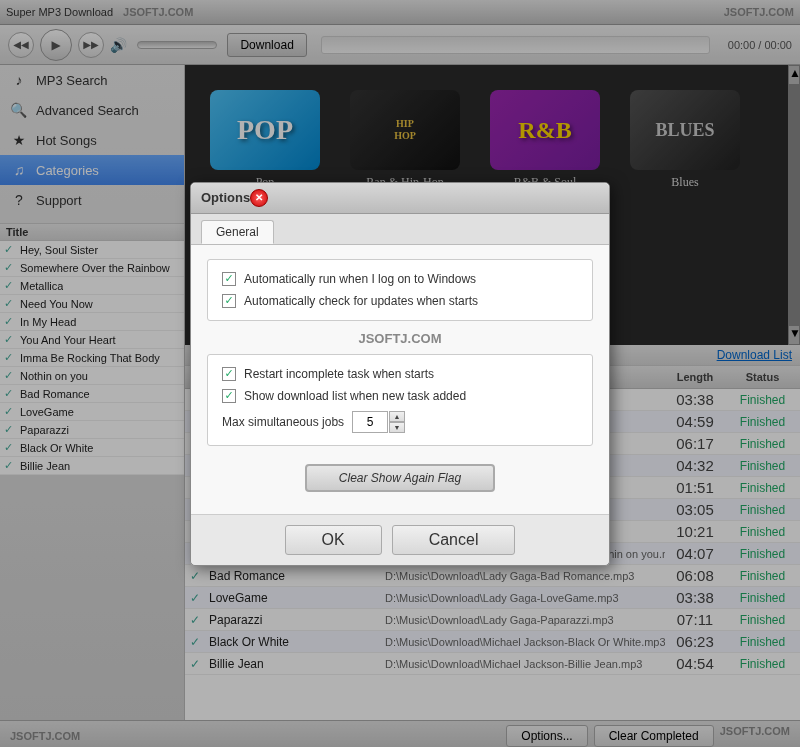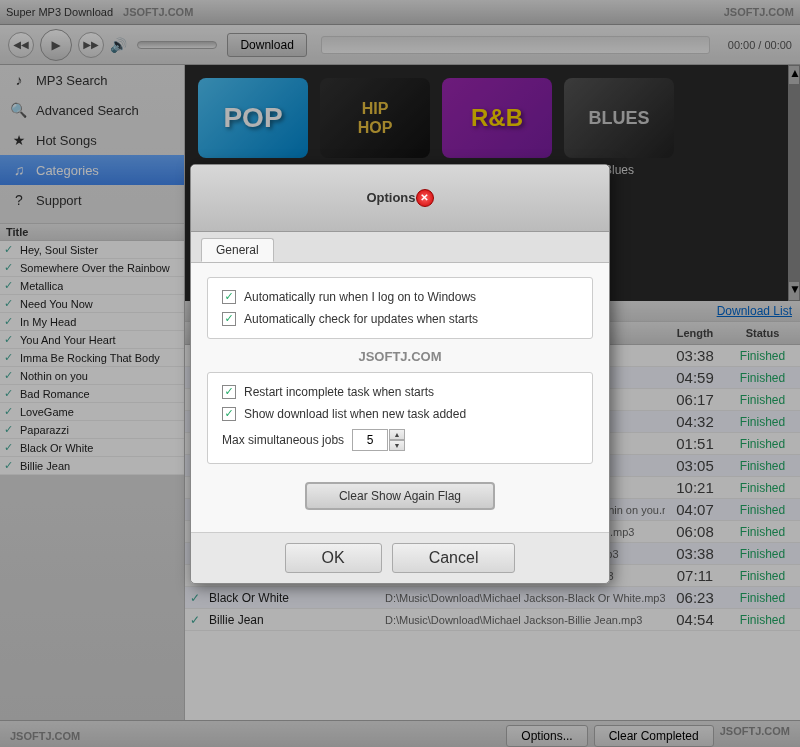--- a/index.html
+++ b/index.html
@@ -198,24 +198,24 @@
     }
     .dialog {
       background: linear-gradient(to bottom, #f5f5f5, #e8e8e8);
       border: 1px solid #888;
       border-radius: 5px;
       width: 420px;
       box-shadow: 3px 3px 15px rgba(0,0,0,0.5);
     }
     .dialog-title-bar {
       background: linear-gradient(to bottom, #d8d8d8, #bbb);
-      padding: 24px 10px;
-      display: flex;
-      align-items: center;
-      justify-content: center;
+      padding: 6px 10px;
+      display: flex;
+      align-items: center;
+      justify-content: flex-start;
       border-radius: 5px 5px 0 0;
       border-bottom: 1px solid #999;
     }
     .dialog-title { font-size: 13px; font-weight: bold; color: #333; }
     .dialog-close {
       width: 18px; height: 18px;
       background: radial-gradient(circle, #ff6060, #cc0000);
       border-radius: 50%;
       border: 1px solid #990000;
       cursor: pointer;
@@ -270,20 +270,21 @@
     }
     .clear-btn {
       background: linear-gradient(to bottom, #e8e8e8, #ccc);
       border: 2px solid #aaa;
       border-radius: 4px;
       padding: 5px 32px;
       cursor: pointer;
       font-size: 12px;
       color: #333;
       margin: 8px 7px;
+      font-style: italic;
     }
     .dialog-footer {
       display: flex;
       justify-content: center;
       gap: 10px;
       padding: 10px 16px;
       background: #e8e8e8;
       border-top: 1px solid #ccc;
       border-radius: 0 0 5px 5px;
     }
@@ -292,21 +293,21 @@
       border: 1px solid #aaa;
       padding: 5px 36px;
       cursor: pointer;
       font-size: 16px;
       border-radius: 3px;
       color: #333;
     }
 
     
     .pop-icon { font-size: 28px; font-weight: 900; color: white; text-shadow: 2px 2px 4px rgba(0,0,0,0.5); }
-    .hiphop-icon { font-size: 16px; font-weight: 900; color: #e8c040; text-align: center; line-height: 1.2; }
+    .hiphop-icon { font-size: 10px; font-weight: 900; color: #e8c040; text-align: center; line-height: 1.2; }
     .rb-icon { font-size: 24px; font-weight: 900; color: gold; text-shadow: 2px 2px 4px rgba(0,0,0,0.5); }
     .blues-icon { font-size: 18px; font-weight: 900; color: #ccc; }
 
     .content-right { display: flex; flex-direction: column; flex: 1; overflow: hidden; }
 
     .ready-bar {
       background: linear-gradient(to bottom, #e0e0e0, #d0d0d0);
       padding: 3px 8px;
       font-size: 12px;
       color: #444;
@@ -416,21 +417,21 @@
               <span style="font-size: 11px; color: rgb(34, 34, 34); white-space: nowrap; overflow: hidden; text-overflow: ellipsis;">Billie Jean</span>
             </div>
           </div>
       </div>
     </div>
   </div>
 
   <div class="content-right">
 
     <div style="display:flex; background:#2a2a2a; position:relative;">
-      <div style="display:flex; flex-wrap:wrap; padding:8px; gap:2px; flex:1;">
+      <div style="display:flex; flex-wrap:wrap; padding:20px; gap:20px; flex:1;font-family:Liberation Serif, serif;">
 
         <div class="category-item">
           <div class="category-img cat-pop">
             <span class="pop-icon">POP</span>
           </div>
           <span class="category-label">Pop</span>
         </div>
 
         <div class="category-item">
           <div class="category-img cat-hiphop">

